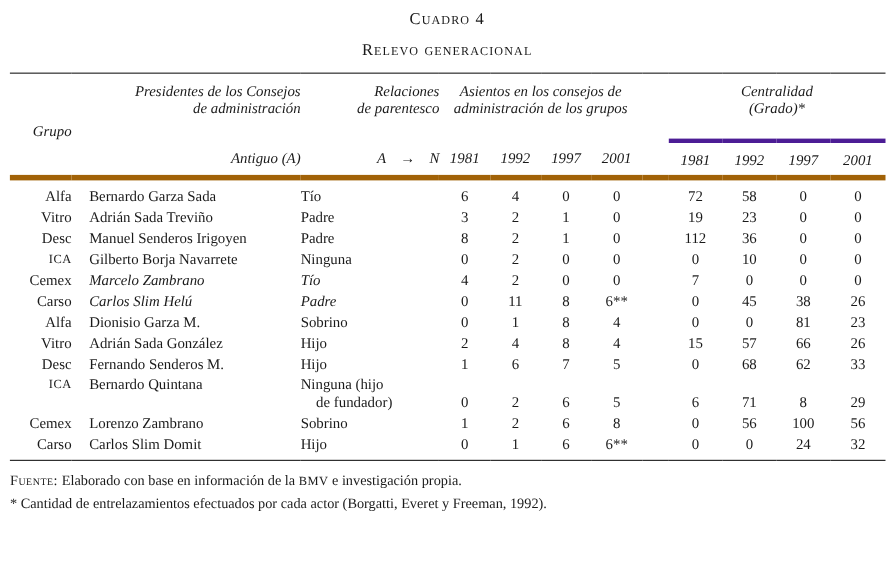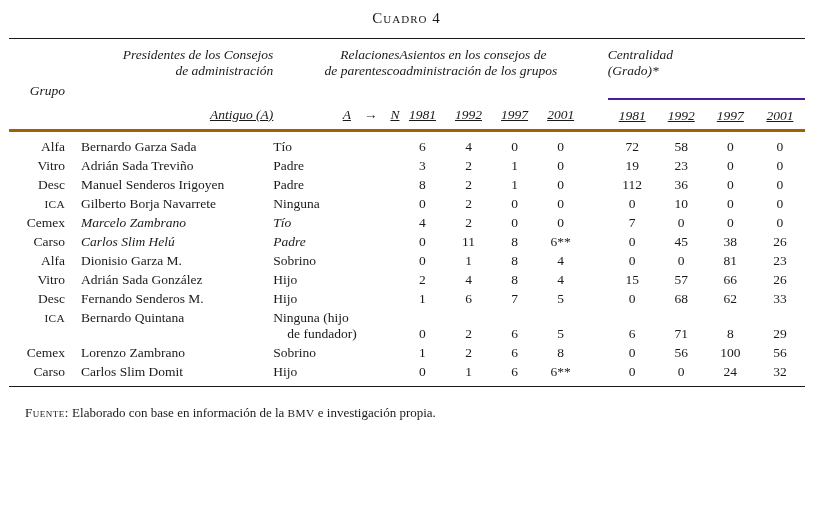--- a/index.html
+++ b/index.html
@@ -24,58 +24,58 @@
     table-layout: fixed;
     border-collapse: collapse;
     margin-top: 11px;
     border-top: 1px solid #1a1a1a;
     border-bottom: 1px solid #1a1a1a;
     font-size: 13.5px;
   }
   th, td { font-weight: normal; padding: 0; vertical-align: top; }
   .it { font-style: italic; }
   .h-left { text-align: right; }
-  .h-center { text-align: left; }
+  .h-center { text-align: center; }
   .num { text-align: center; }
 
   .hrow1 th { padding-top: 8px; line-height: 16px; }
   th.h-grupo { vertical-align: bottom; }
-  th.h-underline { border-bottom: 2px solid #4c1d95; padding-bottom: 19px; }
+  th.h-underline { border-bottom: 4px solid #4c1d95; padding-bottom: 19px; }
 
   .hrow2 th {
-    border-bottom: 3px solid #a16207;
+    border-bottom: 5px solid #a16207;
     padding-top: 8px; padding-bottom: 6px;
     line-height: 15px;
-    text-decoration: underline;
   }
   .hrow2 .h-sub { padding-left: 47px; }
   .arrow { display: inline-block; margin: 0 13px; font-style: normal; }
 
   tbody td { line-height: 16px; padding-top: 1.5px; padding-bottom: 1.5px; }
   tbody tr:first-child td { padding-top: 7px; }
   tbody tr:last-child td { padding-bottom: 6px; }
   td.cell-grupo { padding-left: 1px; text-align: right; }
   td.cell-president { padding-left: 16px; }
   td.section-label { padding-left: 47px; }
   td.section-sublabel { word-spacing: 6px; }
   .caps-sm { font-size: 11.3px; letter-spacing: 0.4px; }
 
   .tall-row td { vertical-align: bottom; }
   .tall-row td.cell-grupo, .tall-row td.cell-president { vertical-align: top; }
   .indent { padding-left: 14px; }
 
   .notes { margin-top: 8px; font-size: 13px; line-height: 19px; }
-  .notes p { margin: 16px; }
+  .notes p { margin: 0; }
   .sc { font-variant: small-caps; letter-spacing: 0.5px; }
 </style>
 </head>
 <body>
 
 <div class="page">
   <div class="title">Cuadro 4</div>
+  <div class="subtitle">Relevo generacional</div>
 
   <table>
     <colgroup>
       <col style="width:56px">
         <col style="width:208px">
         <col style="width:126px">
       <col style="width:46px">
         <col style="width:46px">
         <col style="width:46px">
         <col style="width:46px">
@@ -276,14 +276,15 @@
           <td class="num">0</td>
           <td class="num">0</td>
           <td class="num">24</td>
           <td class="num">32</td>
         </tr>
       </tbody>
   </table>
 
   <div class="notes">
     <p><span class="sc">Fuente:</span> <span>Elaborado con base en información de la</span> <span class="caps-sm">BMV</span> <span>e investigación propia.</span></p>
+    <p>* Cantidad de entrelazamientos efectuados por cada actor (Borgatti, Everet y Freeman, 1992).</p>
   </div>
 </div>
 
 </body></html>

